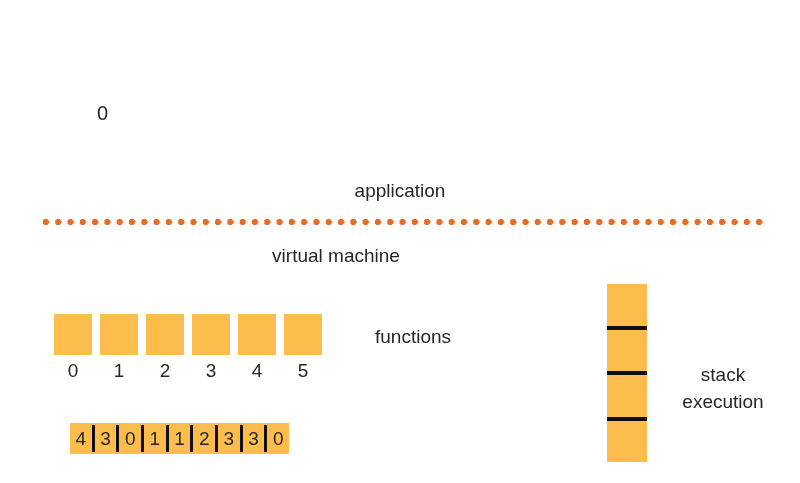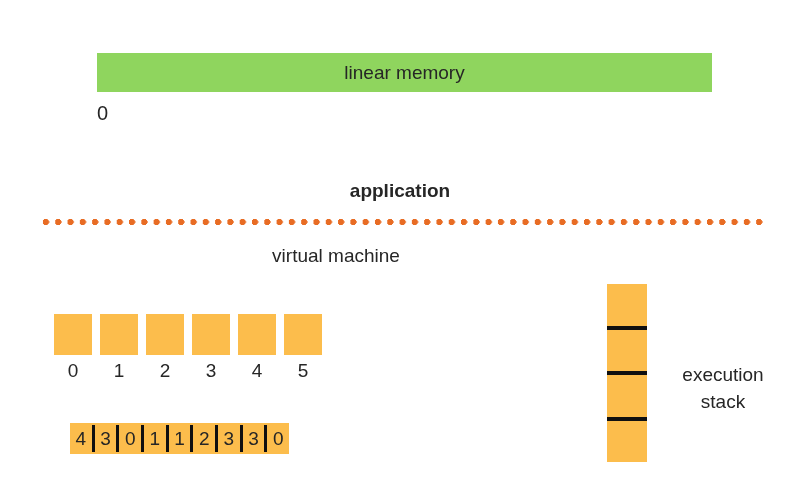--- a/index.html
+++ b/index.html
@@ -31,21 +31,21 @@
     left: 97px; top: 102px;
     width: 613px;
     display: flex; justify-content: space-between;
     font-size: 20px;
   }
 
   
   .app-label {
     position: absolute;
     left: 0; top: 180px; width: 800px;
-    text-align: center; font-size: 19px; font-weight: bold;
+    text-align: center; font-size: 19px;
   }
   .dotted-line {
     position: absolute;
     left: 42px; top: 218px;
     width: 722px; height: 8px;
     background-image: radial-gradient(circle 3.2px at 4px 4px, var(--dot, #e86c24) 97%, transparent 100%);
     background-size: 12.3px 8px;
     background-repeat: repeat-x;
   }
   .vm-label {
@@ -121,23 +121,20 @@
     text-align: center;
     font-size: 19px;
     line-height: 27px;
   }
 </style>
 </head>
 <body>
 
 <div class="canvas">
 
-  <div class="green-bar">
-    <span>linear memory</span>
-  </div>
   <div class="mem-labels">
     <span>0</span>
   </div>
 
   <div class="app-label">application</div>
   <div class="dotted-line"></div>
   <div class="vm-label">virtual machine</div>
 
   <div class="fn-row">
       <div class="fn-wrap">
@@ -158,20 +155,21 @@
       </div>
       <div class="fn-wrap">
         <div class="fn-square"></div>
         <div class="fn-index">4</div>
       </div>
       <div class="fn-wrap">
         <div class="fn-square"></div>
         <div class="fn-index">5</div>
       </div>
     </div>
+  <div class="fn-caption">functions</div>
 
   <div class="ift">
       <div class="ift-cell">4</div>
       <div class="ift-divider"></div>
       <div class="ift-cell">3</div>
       <div class="ift-divider"></div>
       <div class="ift-cell">0</div>
       <div class="ift-divider"></div>
       <div class="ift-cell">1</div>
       <div class="ift-divider"></div>
@@ -189,17 +187,17 @@
   <div class="stack">
       <div class="stack-seg"></div>
       <div class="stack-divider"></div>
       <div class="stack-seg"></div>
       <div class="stack-divider"></div>
       <div class="stack-seg"></div>
       <div class="stack-divider"></div>
       <div class="stack-seg"></div>
     </div>
   <div class="stack-caption">
+    <div>stack</div>
     <div>execution</div>
-    <div>stack</div>
   </div>
 
 </div>
 
 </body></html>

